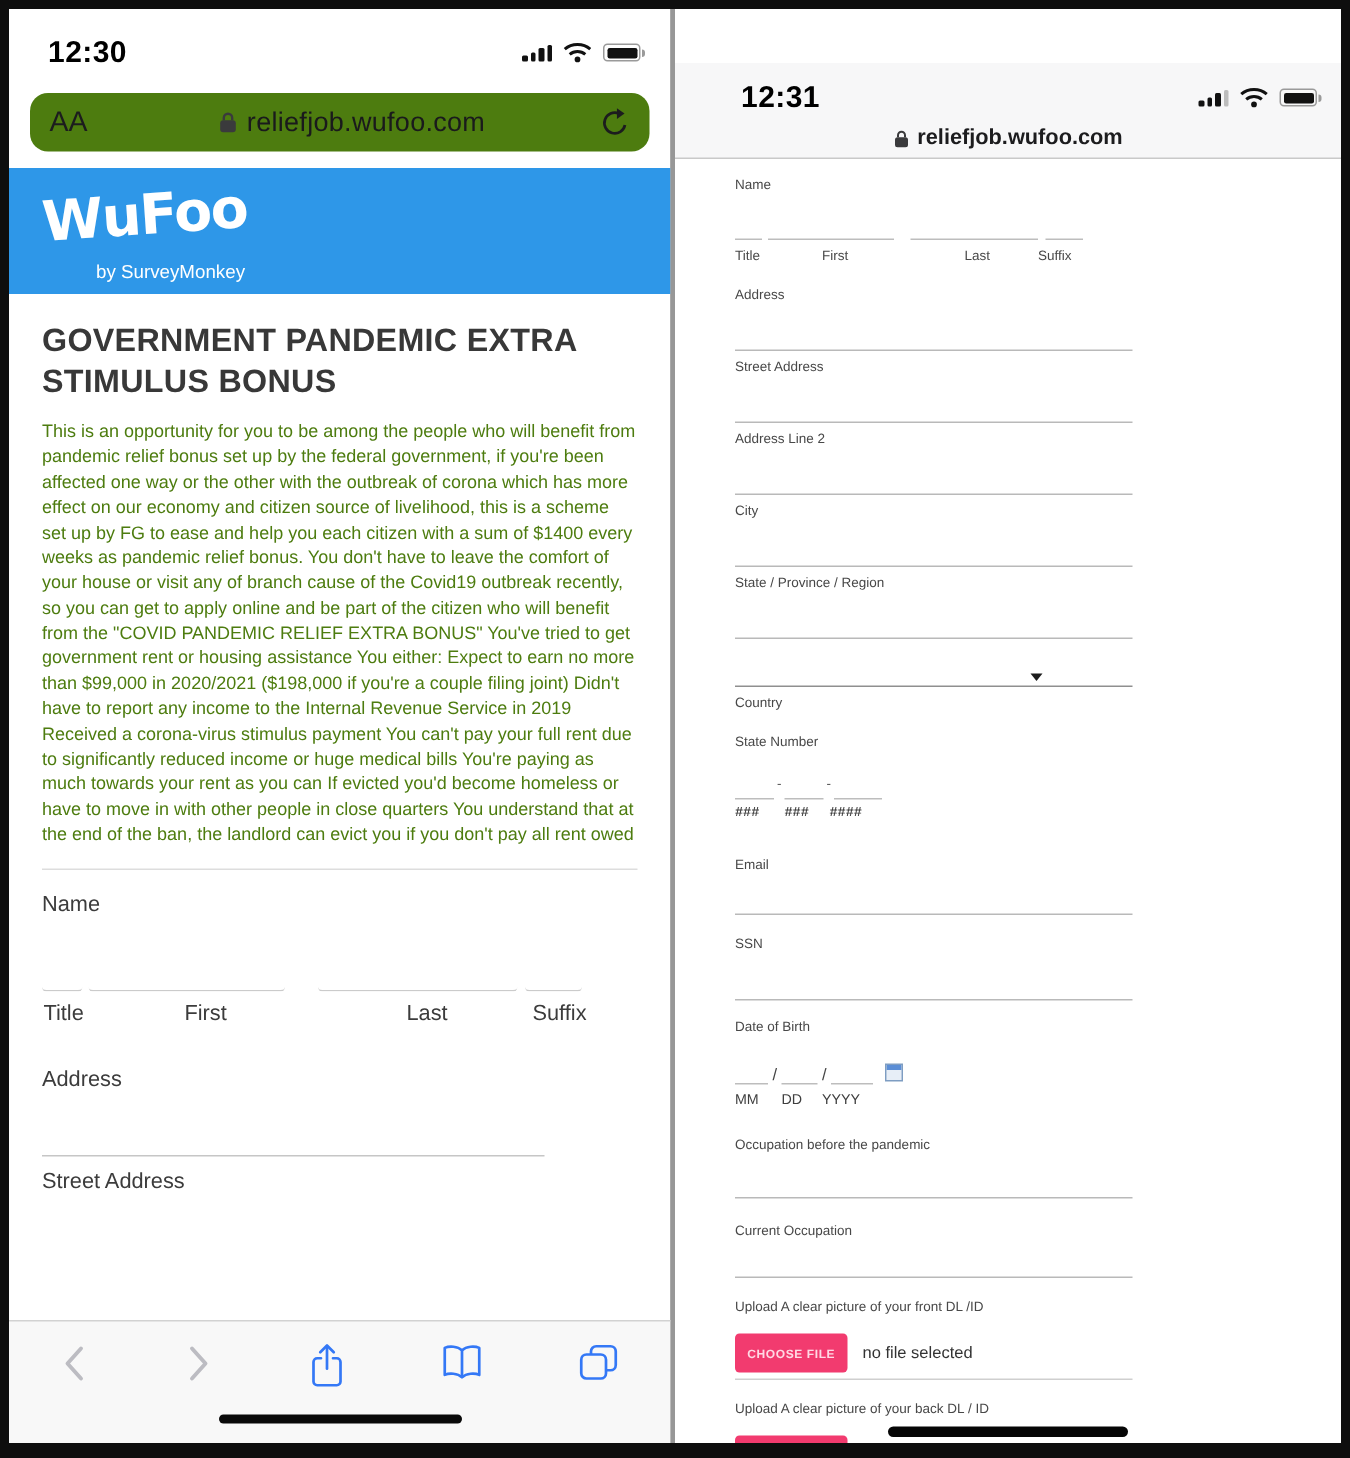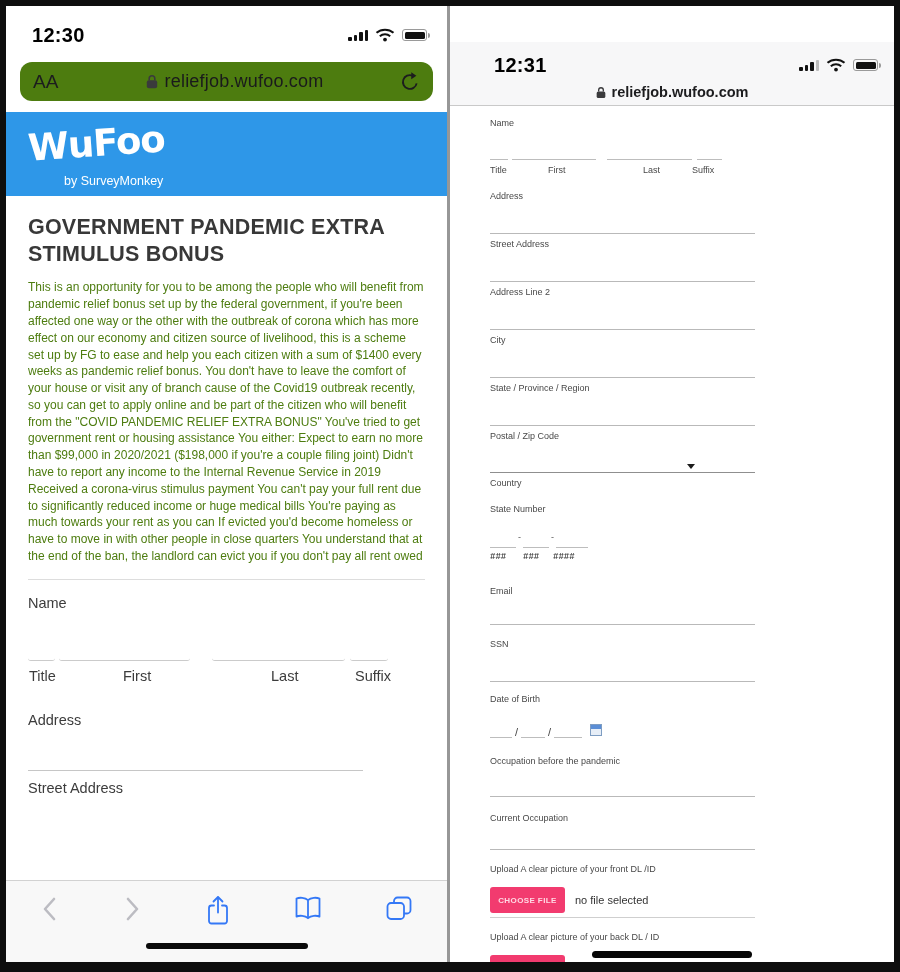--- a/index.html
+++ b/index.html
@@ -284,21 +284,20 @@
       <div class="rlabel mt14">Address</div>
       <div class="rline g32"></div>
       <div class="rsub">Street Address</div>
       <div class="rline g32"></div>
       <div class="rsub">Address Line 2</div>
       <div class="rline g32"></div>
       <div class="rsub">City</div>
       <div class="rline g32"></div>
       <div class="rsub">State / Province / Region</div>
       <div class="rline g32"></div>
-      <div class="rsub">Postal / Zip Code</div>
       <div class="selectline">
         <span class="caret"></span>
       </div>
       <div class="rsub">Country</div>
 
       <div class="rlabel mt16">State Number</div>
       <div class="phone-row">
         <span class="ru seg1"></span>
         <span class="phone-sep">-</span>
         <span class="ru seg2"></span>
@@ -319,20 +318,25 @@
 
       <div class="rlabel mt12">Date of Birth</div>
       <div class="date-row">
         <span class="ru d1"></span>
         <span class="date-slash">/</span>
         <span class="ru d2"></span>
         <span class="date-slash">/</span>
         <span class="ru d3"></span>
         <span class="calicon"></span>
       </div>
+      <div class="date-hints">
+        <span class="h0">MM</span>
+        <span class="h1">DD</span>
+        <span class="h2">YYYY</span>
+      </div>
 
       <div class="rlabel mt18">Occupation before the pandemic</div>
       <div class="rline g30"></div>
 
       <div class="rlabel mt16">Current Occupation</div>
       <div class="rline g26"></div>
 
       <div class="rlabel mt14">Upload A clear picture of your front DL /ID</div>
       <div class="upload-row">
         <button class="choosefile">CHOOSE FILE</button>

